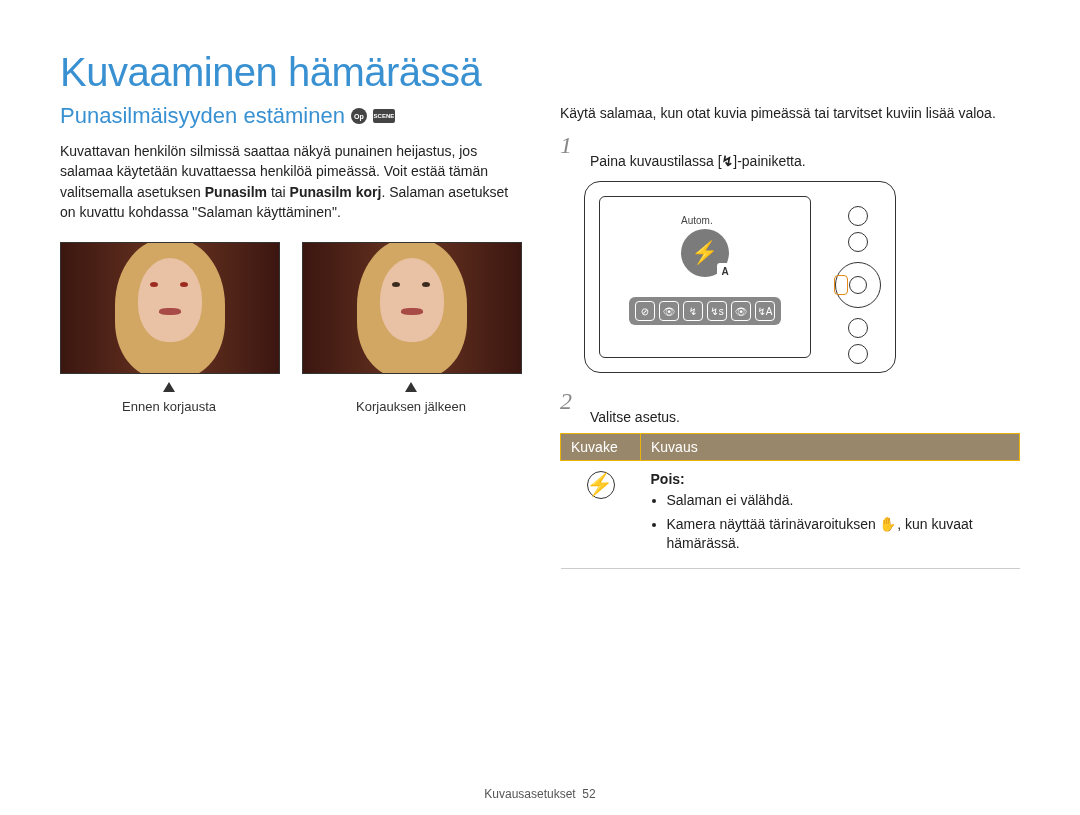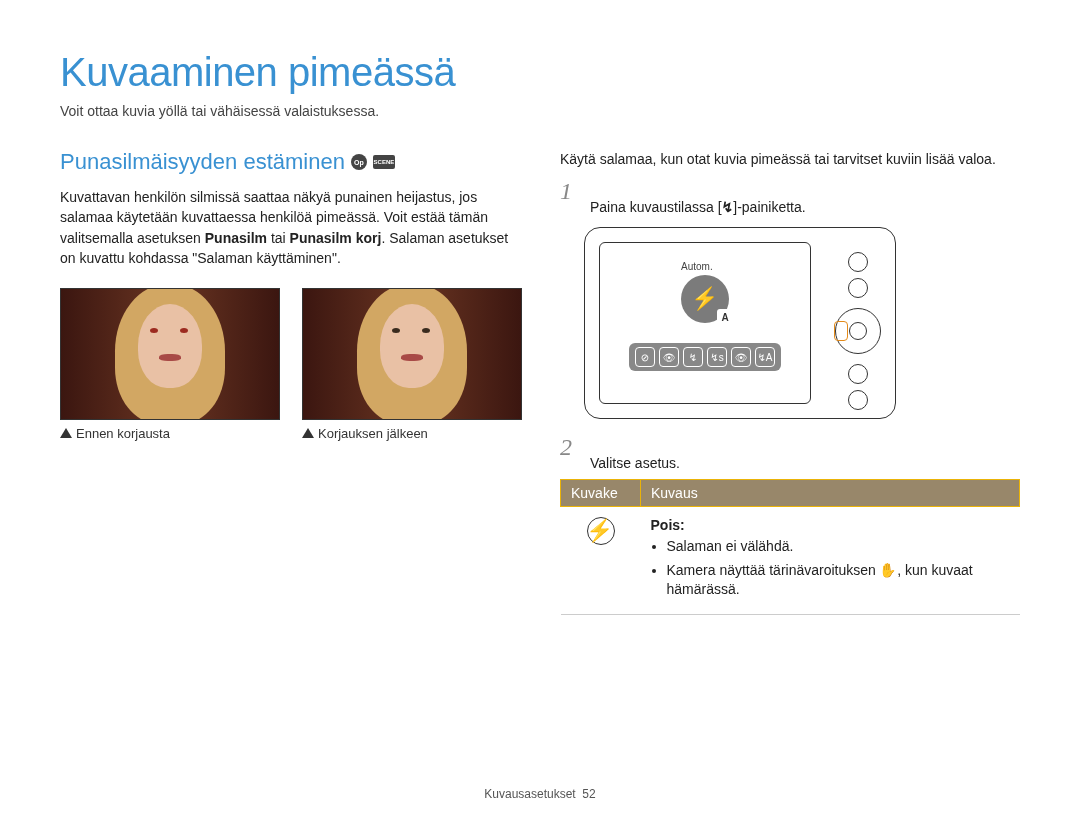--- a/index.html
+++ b/index.html
@@ -125,20 +125,21 @@
     border-radius:40%;
     top:0;left:-11px;
   }
   .photo-caption {
     font-size: 13px;
     margin-top: 6px;
     color:#333;
     display:flex;
     align-items:center;
     gap:4px;
+    flex-direction:column;
   }
   .up-tri::before{
     content:"";
     display:inline-block;
     width:0;height:0;
     border-left:6px solid transparent;
     border-right:6px solid transparent;
     border-bottom:10px solid #333;
   }
   
@@ -320,22 +321,21 @@
     transform:translateX(-50%);
     font-size:12px;
     color:#555;
   }
 </style>
 </head>
 <body>
 
 <div class="page">
 
-  <h1 class="title">Kuvaaminen pimeässä</h1>
-  <div class="subtitle">Voit ottaa kuvia yöllä tai vähäisessä valaistuksessa.</div>
+  <h1 class="title">Kuvaaminen hämärässä</h1>
 
   <div class="columns">
 
     <div class="col">
       <h2 class="section">
         <span>Punasilmäisyyden estäminen</span>
         <span class="mode-icon round">Op</span>
         <span class="mode-icon">SCENE</span>
       </h2>
 

